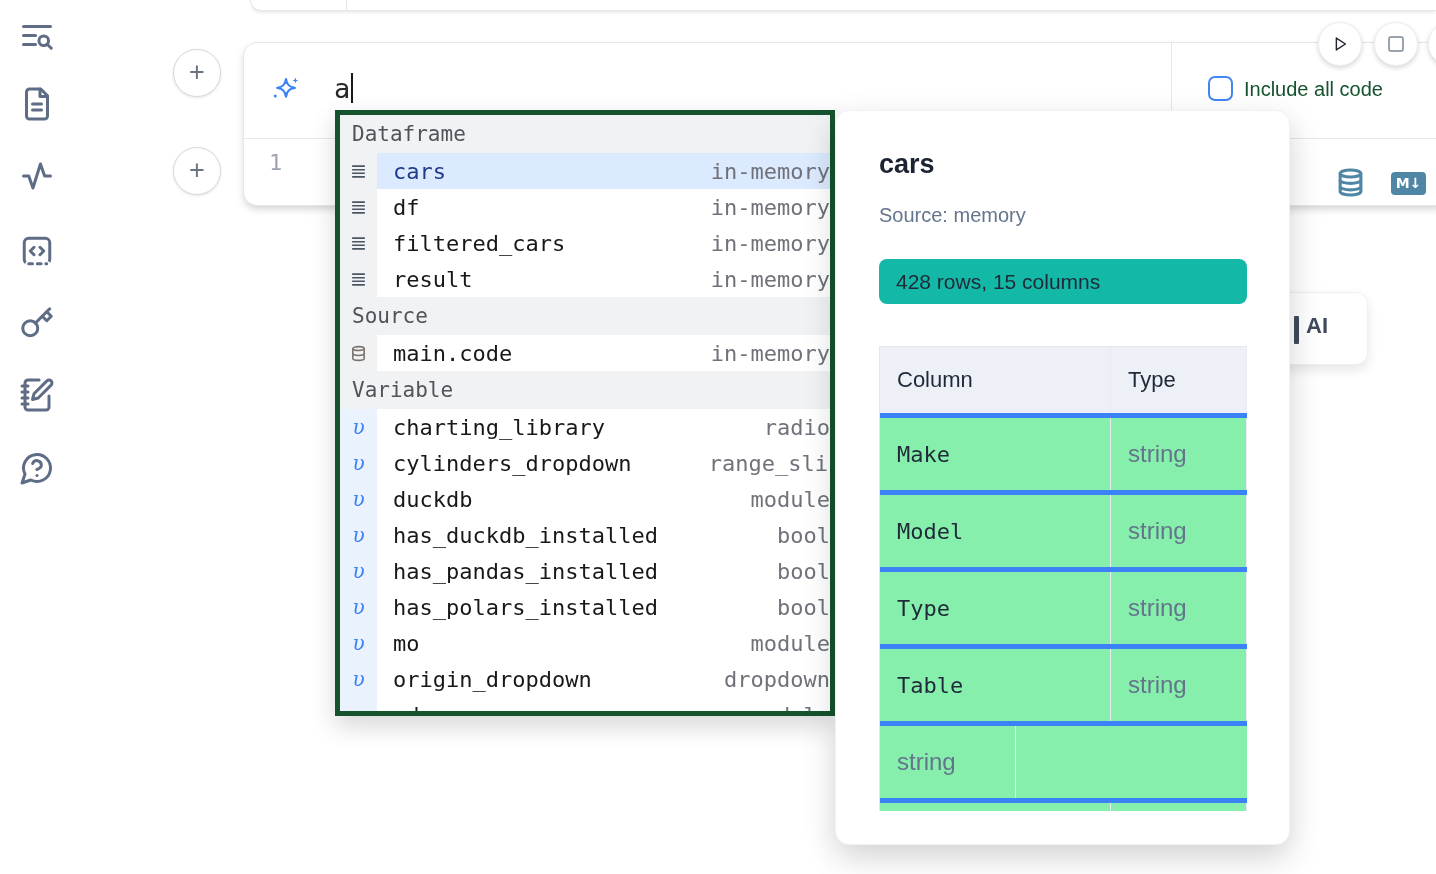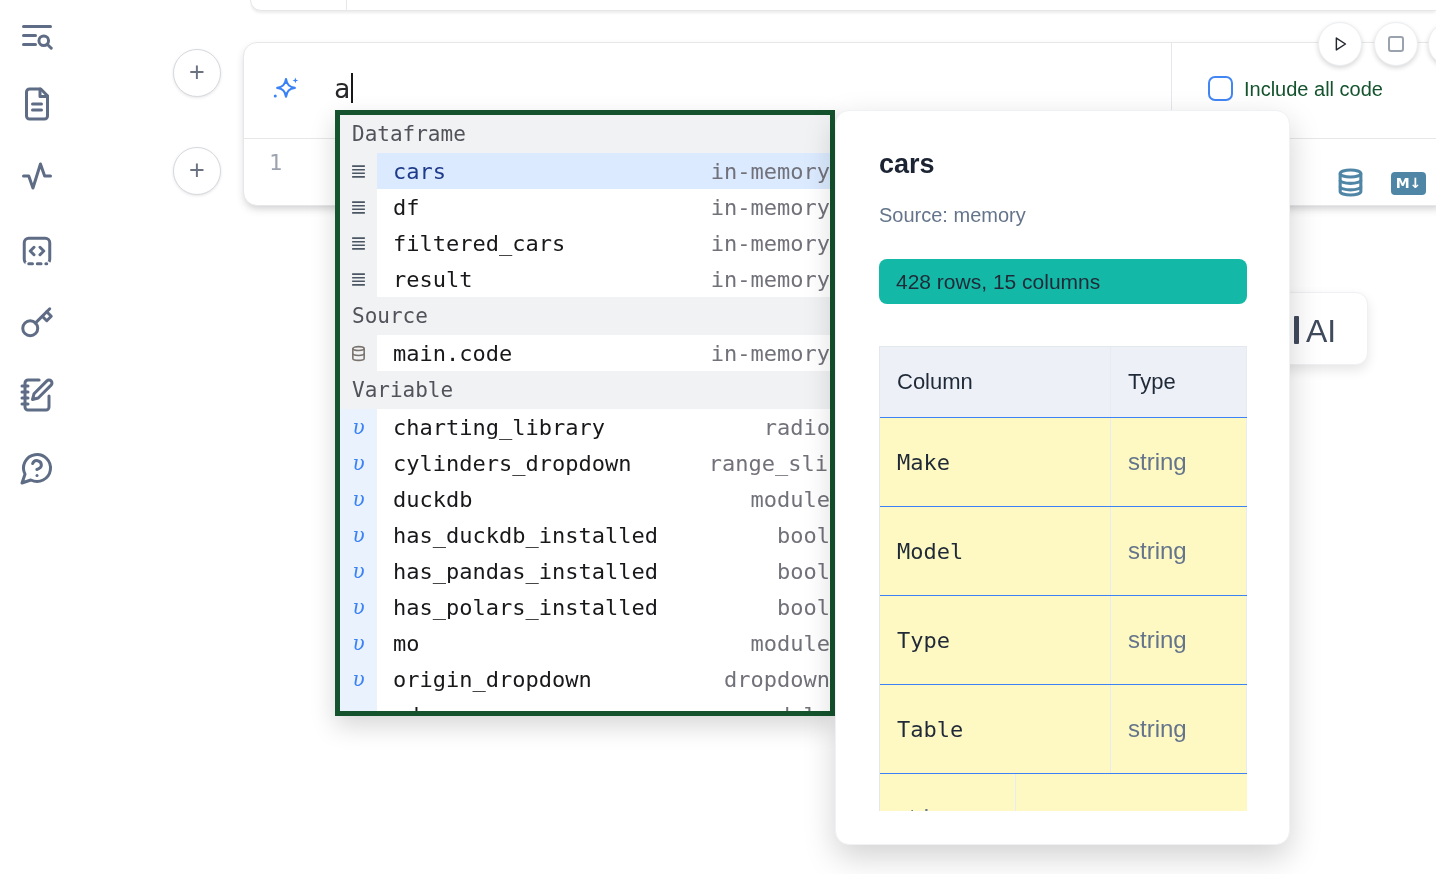--- a/index.html
+++ b/index.html
@@ -76,36 +76,36 @@
   .panel { left:835px; top:110px; width:455px; height:735px; background:#fff;
            border:1px solid #f0f1f4; border-radius:14px; z-index:30;
            box-shadow:0 12px 32px rgba(0,0,0,.18); overflow:hidden; }
   .panel-title { position:absolute; left:43px; top:38px; font-size:27px; font-weight:bold; color:#1c2433; }
   .panel-source { position:absolute; left:43px; top:93px; font-size:20px; color:#64748b;text-align:center; }
   .shape-pill { position:absolute; left:43px; top:148px; width:368px; height:45px;
                 background:#14b8a6; border-radius:8px; font-size:21px; color:#1f2937;
                 line-height:45px; padding-left:17px; }
   .schema { position:absolute; left:43px; top:235px; width:368px; height:465px; overflow:hidden;
             border-left:1px solid #e3e8ee; border-top:1px solid #e3e8ee; }
-  .srow { display:flex; border-bottom:1px solid #3b82f6; }
+  .srow { display:flex; border-bottom:5px solid #3b82f6; }
   .scol1 { width:231px; border-right:1px solid #e8ecf2; display:flex; align-items:center; padding-left:17px; }
   .scol2 { width:136px; border-right:1px solid #e8ecf2; display:flex; align-items:center; padding-left:17px; }
   .srow.head { height:71px; background:#edf1f7; }
   .srow.head span { font-size:22px; color:#1f2937; }
-  .srow.body { height:89px; background:#fef9c3; }
+  .srow.body { height:77px; background:#86efac; }
   .srow.body .scol1 span { font-family:"DejaVu Sans Mono",monospace; font-size:22px; color:#1f2937; }
   .srow.body .scol2 span { font-size:24px; color:#64748b; }
 
   
   .ai-btn { left:1272px; top:292px; width:96px; height:73px; background:#fff; z-index:25;
             border:1px solid #eef0f3; border-radius:12px; box-shadow:0 5px 12px rgba(0,0,0,.10);
             cursor:pointer; }
   .ai-btn .frag { position:absolute; left:21px; top:23px; width:5px; height:28px;
                   background:#3f4a5c; border-radius:1px; }
-  .ai-btn .lbl { position:absolute; left:33px; top:20px; font-size:32px; font-weight:normal; color:#3f4a5c; }
+  .ai-btn .lbl { position:absolute; left:33px; top:20px; font-size:22px; font-weight:bold; color:#3f4a5c; }
 </style>
 </head>
 <body>
 
 <div class="side-icon" style="top:19px">
   <svg viewBox="0 0 24 24">
       <path d="M21 5H3"></path>
       <path d="M11 11H3"></path>
       <path d="M11 17H3"></path>
       <circle cx="16.5" cy="14.5" r="3.2"></circle>

